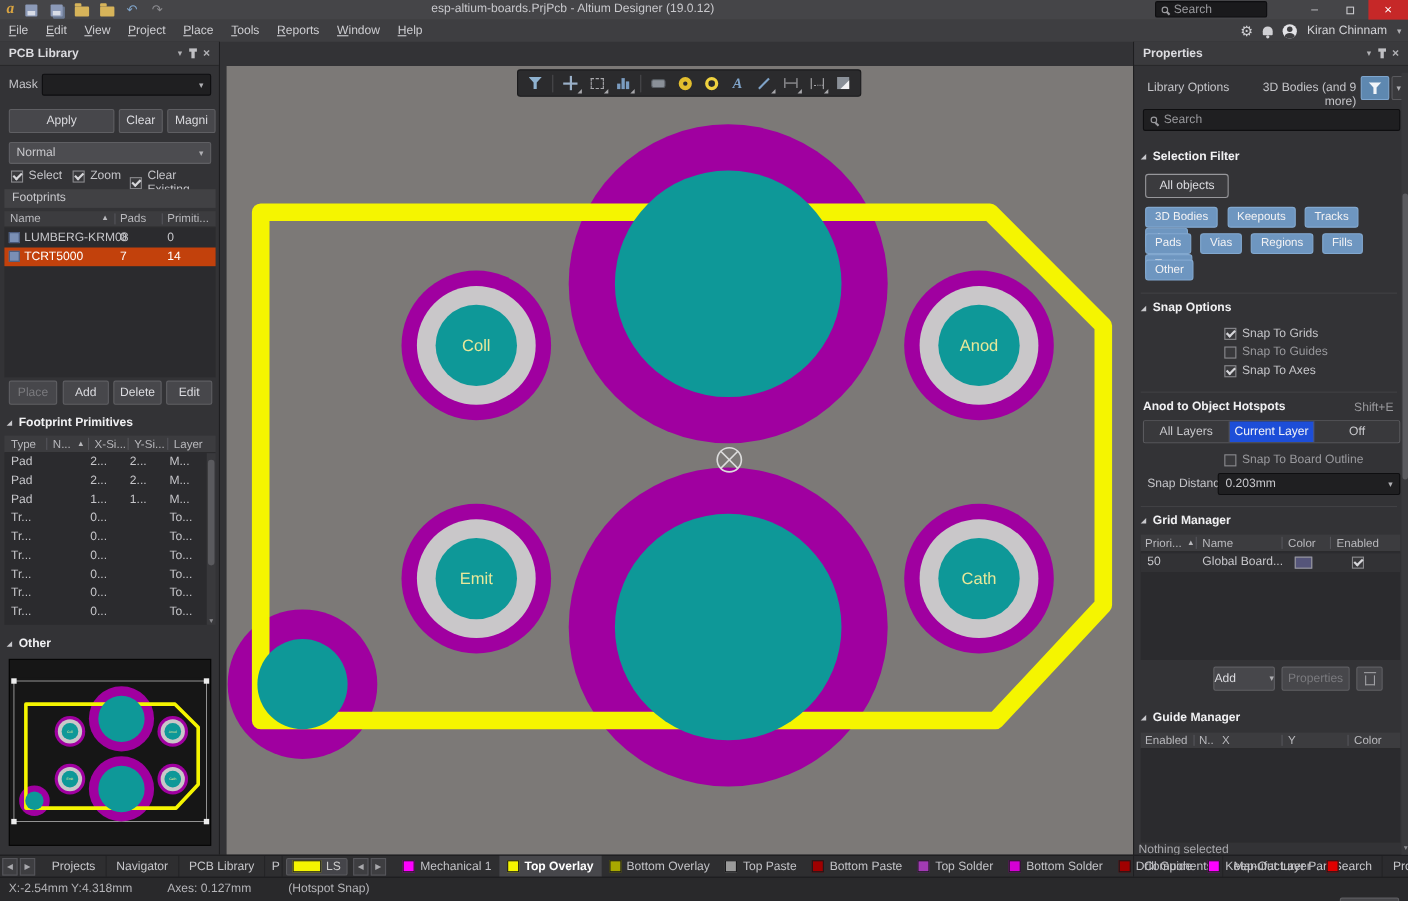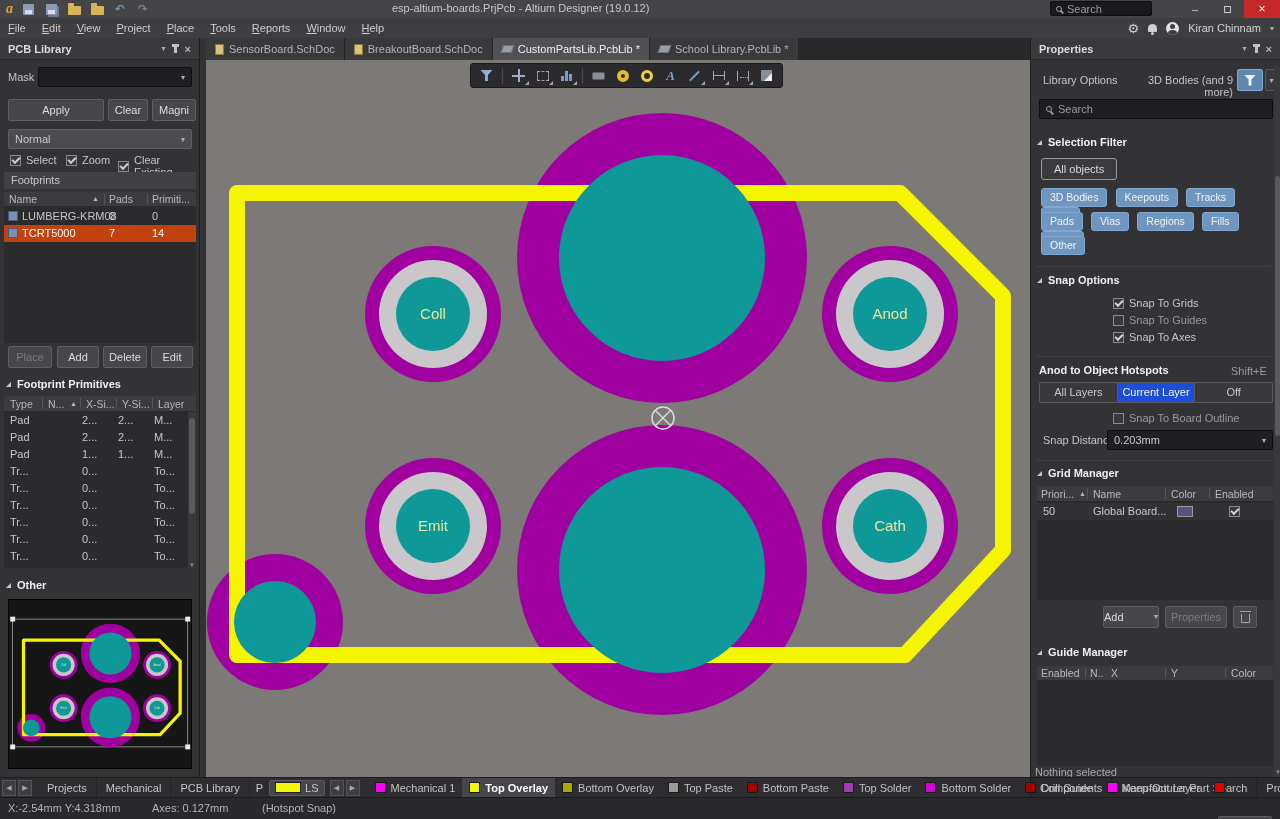--- a/index.html
+++ b/index.html
@@ -322,38 +322,20 @@
         <rect x="-22" y="30" width="856" height="625" class="selrect"></rect>
         <use href="#fp-art"></use>
         <rect x="-34" y="18" width="24" height="24" class="handle"></rect>
         <rect x="822" y="18" width="24" height="24" class="handle"></rect>
         <rect x="-34" y="643" width="24" height="24" class="handle"></rect>
         <rect x="822" y="643" width="24" height="24" class="handle"></rect>
       </svg>
     </div>
   </div>
 
-  <div class="doctabs">
-    <div class="dtab">
-      <span class="sch-ico"></span>
-      <span>SensorBoard.SchDoc</span>
-    </div>
-    <div class="dtab">
-      <span class="sch-ico"></span>
-      <span>BreakoutBoard.SchDoc</span>
-    </div>
-    <div class="dtab active">
-      <span class="pcb-ico"></span>
-      <span>CustomPartsLib.PcbLib *</span>
-    </div>
-    <div class="dtab">
-      <span class="pcb-ico"></span>
-      <span>School Library.PcbLib *</span>
-    </div>
-  </div>
 
   <div class="canvas">
     <svg width="824" height="717" viewBox="0 0 824 717">
       <defs>
         <g id="fp-art">
           <circle cx="456" cy="198" r="145" class="c-pad"></circle>
           <circle cx="456" cy="510" r="145" class="c-pad"></circle>
           <circle cx="227" cy="254" r="68" class="c-pad"></circle>
           <circle cx="684" cy="254" r="68" class="c-pad"></circle>
           <circle cx="227" cy="466" r="68" class="c-pad"></circle>
@@ -568,21 +550,21 @@
     <div class="sb abs" style="left:243px;top:28px;width:7px;height:711px">
       <span class="sbthumb" style="top:110px;height:260px"></span>
       <span class="abs" style="left:1px;bottom:2px;color:#8A8A8E;font-size:6px">▼</span>
     </div>
   </div>
 
   <div class="bl-row">
     <span class="sqbtn">◀</span>
     <span class="sqbtn" style="margin-right:6px">▶</span>
     <span class="btab">Projects</span>
-    <span class="btab">Mechanical</span>
+    <span class="btab">Navigator</span>
     <span class="btab">PCB Library</span>
     <span class="btab" style="padding:0 2px 0 6px">P</span>
     <span class="lschip">
       <span class="lssw" style="background: rgb(245, 245, 0);"></span>
       <span>LS</span>
     </span>
     <span class="sqbtn">◀</span>
     <span class="sqbtn" style="margin-right:8px">▶</span>
     <span class="litem">
       <span class="lsw" style="background: rgb(255, 0, 255);"></span>

